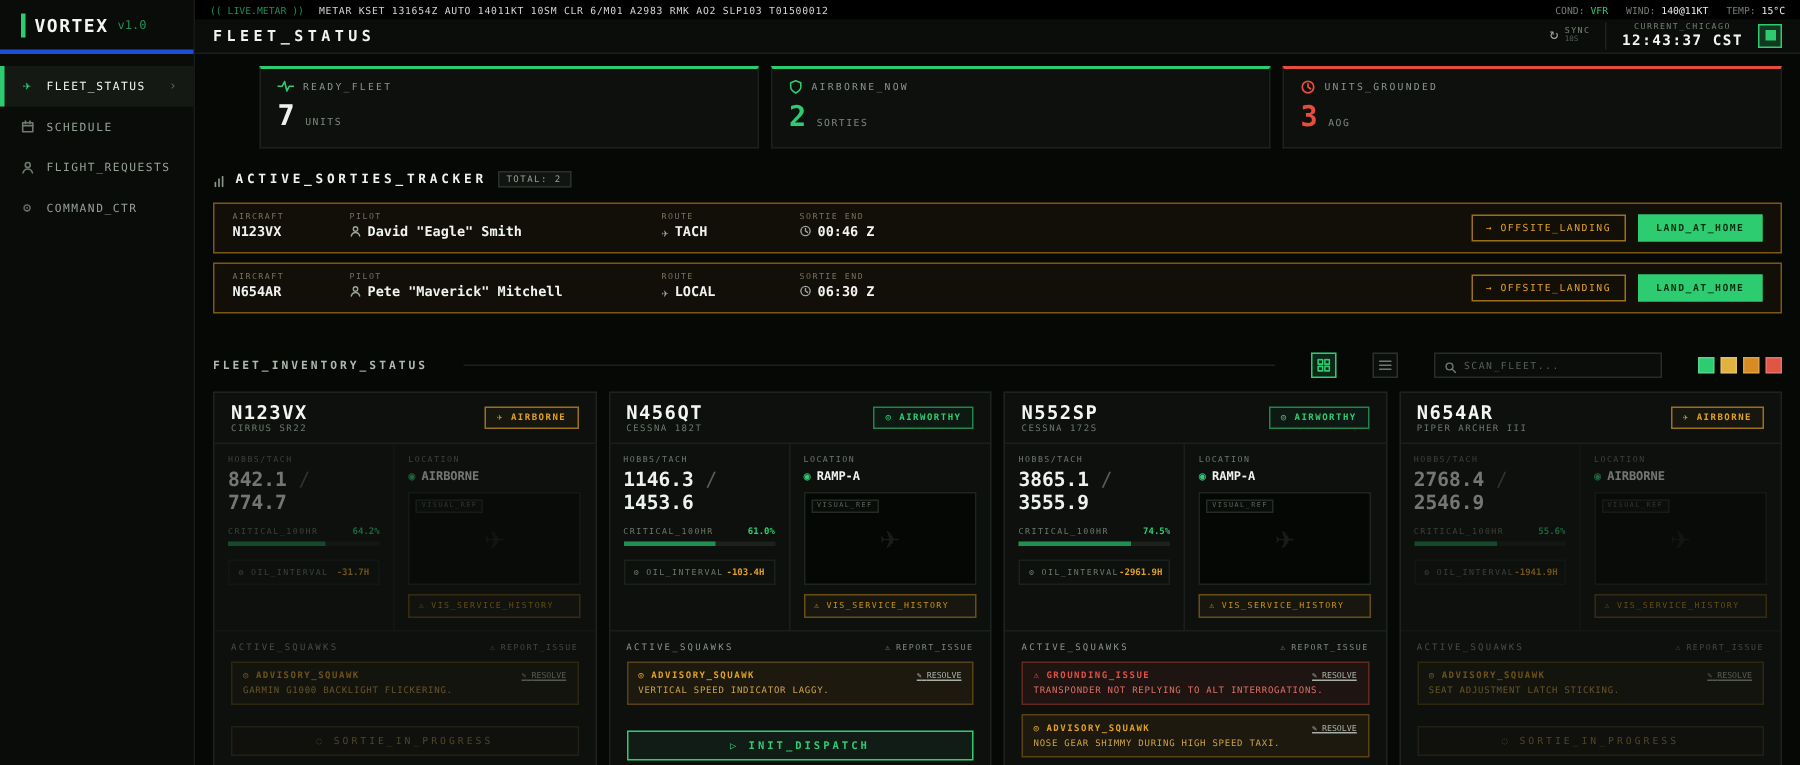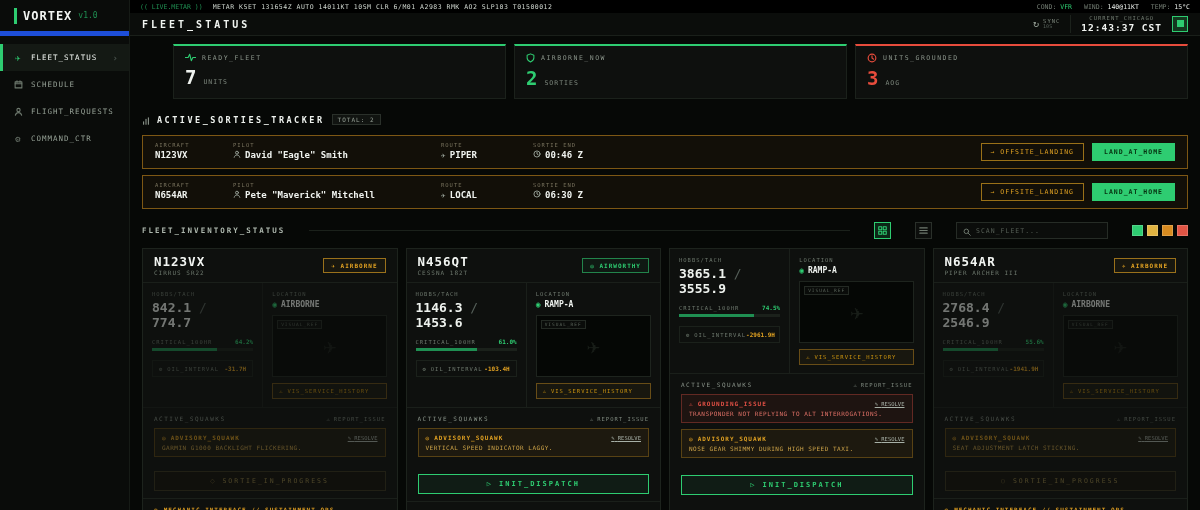--- a/index.html
+++ b/index.html
@@ -2,21 +2,21 @@
 <html><head>
 <meta charset="utf-8">
 <style>
   * { margin:0; padding:0; box-sizing:border-box; }
   html,body { width:1200px; height:510px; overflow:hidden; background:#060806;
     font-family:"DejaVu Sans Mono", monospace; color:#c9d1c9; }
   .app { display:flex; width:1200px; height:510px; }
 
   
   .sidebar { width:130px; min-width:130px; background:#0a0c0a; border-right:1px solid #161b16; }
-  .logo { height:36px; display:flex; align-items:center; gap:6px; padding:0 14px; border-bottom:5px solid #1d4ed8; }
+  .logo { height:36px; display:flex; align-items:center; gap:6px; padding:0 14px; border-bottom:3px solid #1d4ed8; }
   .logo-bar { width:3px; height:16px; background:#2ecc71; }
   .logo-name { font-size:12px; font-weight:bold; color:#f2f5f2; letter-spacing:1px; }
   .logo-ver { font-size:8px; color:#1f8f52; }
   .nav { padding-top:8px; }
   .nav-item { display:flex; align-items:center; gap:7px; height:27px; padding:0 10px;
     font-size:7.5px; letter-spacing:1px; color:#95a095; cursor:pointer; border-left:3px solid transparent; }
   .nav-item .nicon { width:11px; display:flex; justify-content:center; color:#6f7a6f; font-size:9px; }
   .nav-item.active { background:#141914; color:#f0f4f0; border-left:3px solid #2ecc71; }
   .nav-item.active .nicon { color:#2ecc71; }
   .nav-chevron { margin-left:auto; color:#56605a; font-size:9px; }
@@ -73,21 +73,21 @@
   .s-val { font-size:9px; color:#f0f3ef; font-weight:bold; display:flex; align-items:center; gap:4px; }
   .s-val .si { color:#9aa49a; font-size:8px; font-weight:normal; }
   .s-col.c1 { width:78px; } .s-col.c2 { width:208px; } .s-col.c3 { width:92px; } .s-col.c4 { width:110px; }
   .s-actions { margin-left:auto; display:flex; gap:8px; }
   .btn-offsite { font-size:6.5px; letter-spacing:1px; color:#e0a122; background:transparent;
     border:1px solid #9a7118; padding:4px 9px; cursor:pointer; font-family:inherit; }
   .btn-land { font-size:6.5px; letter-spacing:1px; color:#06300f; background:#2ecc71;
     border:1px solid #2ecc71; padding:4px 11px; font-weight:bold; cursor:pointer; font-family:inherit; }
 
   
-  .inv-head { margin-top:13px; display:flex; align-items:center; gap:24px; }
+  .inv-head { margin-top:26px; display:flex; align-items:center; gap:24px; }
   .inv-title { font-size:7.5px; font-weight:bold; letter-spacing:2px; color:#aeb8ae; white-space:nowrap; }
   .inv-rule { flex:1; height:1px; background:#1b211b; }
   .viewbtn { width:17px; height:17px; display:flex; align-items:center; justify-content:center;
     border:1px solid #2a302a; background:#0c0e0c; cursor:pointer; color:#6f7a6f; }
   .viewbtn.active { border-color:#2ecc71; background:rgba(46,204,113,.16); color:#2ecc71; }
   .searchbox { width:152px; height:17px; border:1px solid #262c26; background:#0b0d0b;
     display:flex; align-items:center; gap:5px; padding:0 6px; }
   .searchbox input { background:transparent; border:0; outline:0; width:100%;
     font-family:inherit; font-size:6.5px; color:#cfd6cf; letter-spacing:1px; }
   .searchbox input::placeholder { color:#565f56; }
@@ -308,21 +308,21 @@
                   <circle cx="6" cy="4" r="2.2"></circle>
                   <path d="M1.8 11 C2.5 8.5 4 7.5 6 7.5 C8 7.5 9.5 8.5 10.2 11"></path>
                 </svg></span>
             <span>David "Eagle" Smith</span>
             </span>
         </div>
         <div class="s-col c3">
           <span class="s-label">ROUTE</span>
           <span class="s-val">
               <span class="si">✈</span>
-            <span>PIPER</span>
+            <span>TACH</span>
             </span>
         </div>
         <div class="s-col c4">
           <span class="s-label">SORTIE END</span>
           <span class="s-val">
               <span class="si">
             <svg width="8" height="8" viewBox="0 0 12 12">
                   <circle cx="6" cy="6" r="4.6"></circle>
                   <polyline points="6,3.4 6,6 8,7.4"></polyline>
                 </svg></span>
@@ -554,20 +554,27 @@
           <div class="card-foot">
             <div class="mech">
                 <span>⚙</span>
                 <span>MECHANIC_INTERFACE // SUSTAINMENT_OPS</span>
               </div>
 
           </div>
         </div>
 
         <div class="card">
+          <div class="card-head">
+            <div>
+              <div class="tail">N552SP</div>
+              <div class="model">CESSNA 172S</div>
+            </div>
+            <span class="badge airworthy">◎ AIRWORTHY</span>
+          </div>
           <div class="card-body">
             <div class="cb-left">
               <div class="mini-label">HOBBS/TACH</div>
               <div class="hobbs-vals"><span>3865.1</span> <span class="sep">/</span> <span>3555.9</span></div>
               <div class="meter-row">
                 <span class="mini-label">CRITICAL_100HR</span>
                 <span class="meter-val">74.5%</span>
               </div>
               <div class="meter-track">
                   <div class="meter-fill" style="width: 74%;"></div>

